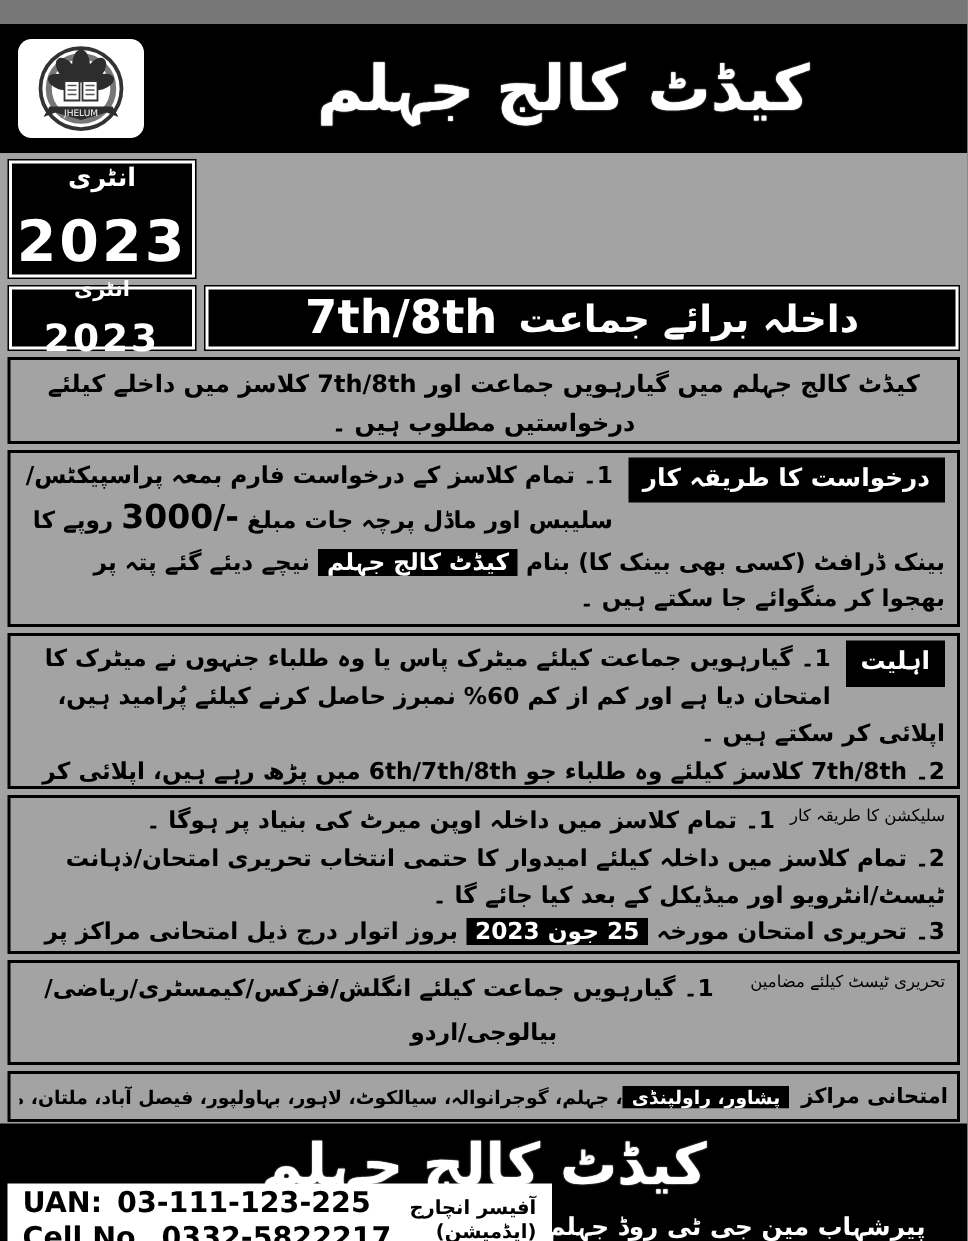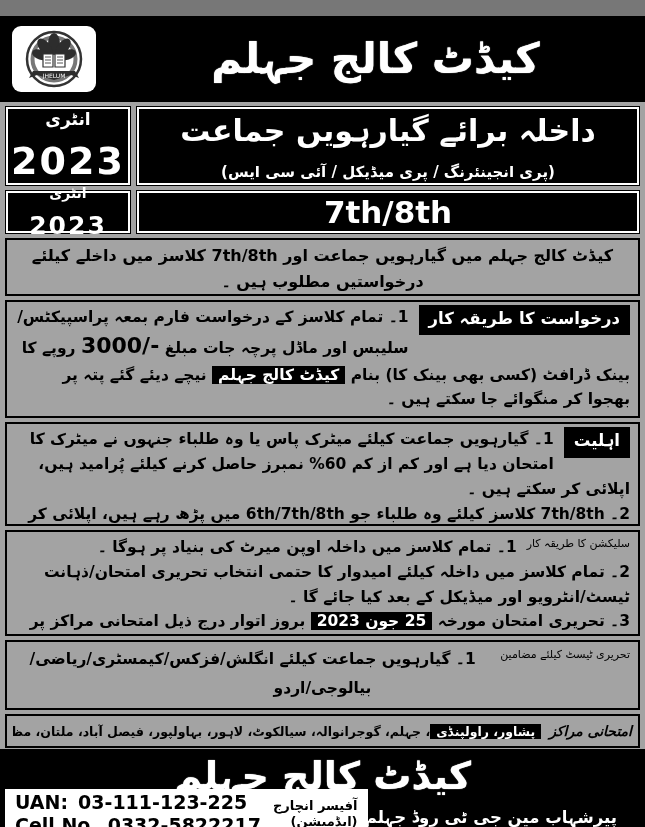--- a/index.html
+++ b/index.html
@@ -38,21 +38,21 @@
   .subj { height:70px;  font-size:15.5px; text-align:center; line-height:1.9; font-weight:bold; }
   .centers { height:34px; font-size:12.5px; font-weight:bold; display:flex; align-items:center; white-space:nowrap; padding:2px 6px; }
 
   .hl { background:#000; color:#fff; padding:0 6px; font-weight:bold; }
   .head-box { float:right; background:#000; color:#fff; font-weight:bold; padding:1px 10px 3px; margin:0 0 2px 10px; font-size:16.5px;text-align:center; }
   .head-plain { float:right; font-weight:normal; font-size:11px; margin:0 0 2px 10px; }
   .ltr { direction:ltr; unicode-bidi:isolate; }
   .amount { font-size:22px; font-weight:bold; }
   .url { font-size:22px; font-weight:bold; letter-spacing:1px; }
   .lat { font-weight:bold; }
-  .centers-label { margin-left:8px; font-size:14px; flex:none;font-style:italic; }
+  .centers-label { margin-left:8px; font-size:14px; flex:none; }
   .centers-list { overflow:hidden; }
 
   
   .footer { background:#000; height:94px; position:absolute; left:0; right:0; bottom:0; }
   .footer-title { color:#fff; text-align:center; font-size:38px; font-weight:bold; direction:rtl; line-height:54px; text-shadow:0 0 1px #fff; }
   .contact { position:absolute; left:5px; bottom:4px; background:#fff; display:flex; align-items:center; gap:12px; padding:2px 10px; }
   .contact-nums { font-weight:bold; font-size:19px; line-height:1.2; color:#000; }
   .contact-row { display:flex; gap:10px; }
   .officer { direction:rtl; text-align:right; font-size:13px; font-weight:bold; color:#000; line-height:1.25; }
   .address { position:absolute; right:28px; bottom:16px; color:#fff; font-size:16.5px; font-weight:bold; direction:rtl; }
@@ -92,32 +92,29 @@
       </svg>
     </div>
     <div class="banner-title">کیڈٹ کالج جہلم</div>
   </div>
 
   <div class="row row1">
     <div class="box-black entry-box">
       <span class="entry-label">انٹری</span>
       <span class="entry-year-lg">2023</span>
     </div>
-    <div class="box-black main-box1">
-      <span class="adm-title">داخلہ برائے گیارہویں جماعت</span>
-      <span class="adm-sub">(پری انجینئرنگ / پری میڈیکل / آئی سی ایس)</span>
-    </div>
   </div>
 
   <div class="row row2">
     <div class="box-black entry-box">
       <span class="entry-label-sm">انٹری</span>
       <span class="entry-year-sm">2023</span>
     </div>
     <div class="box-black main-box2">
+      <span class="adm2-prefix">داخلہ برائے جماعت</span>
       <span class="adm2-classes">7th/8th</span>
     </div>
   </div>
 
   <div class="section intro">
     <div><span>کیڈٹ کالج جہلم میں گیارہویں جماعت اور </span><span class="ltr lat">7th/8th</span><span> کلاسز میں داخلے کیلئے درخواستیں مطلوب ہیں ۔</span></div>
     <div></div>
   </div>
 
   <div class="section proc">

